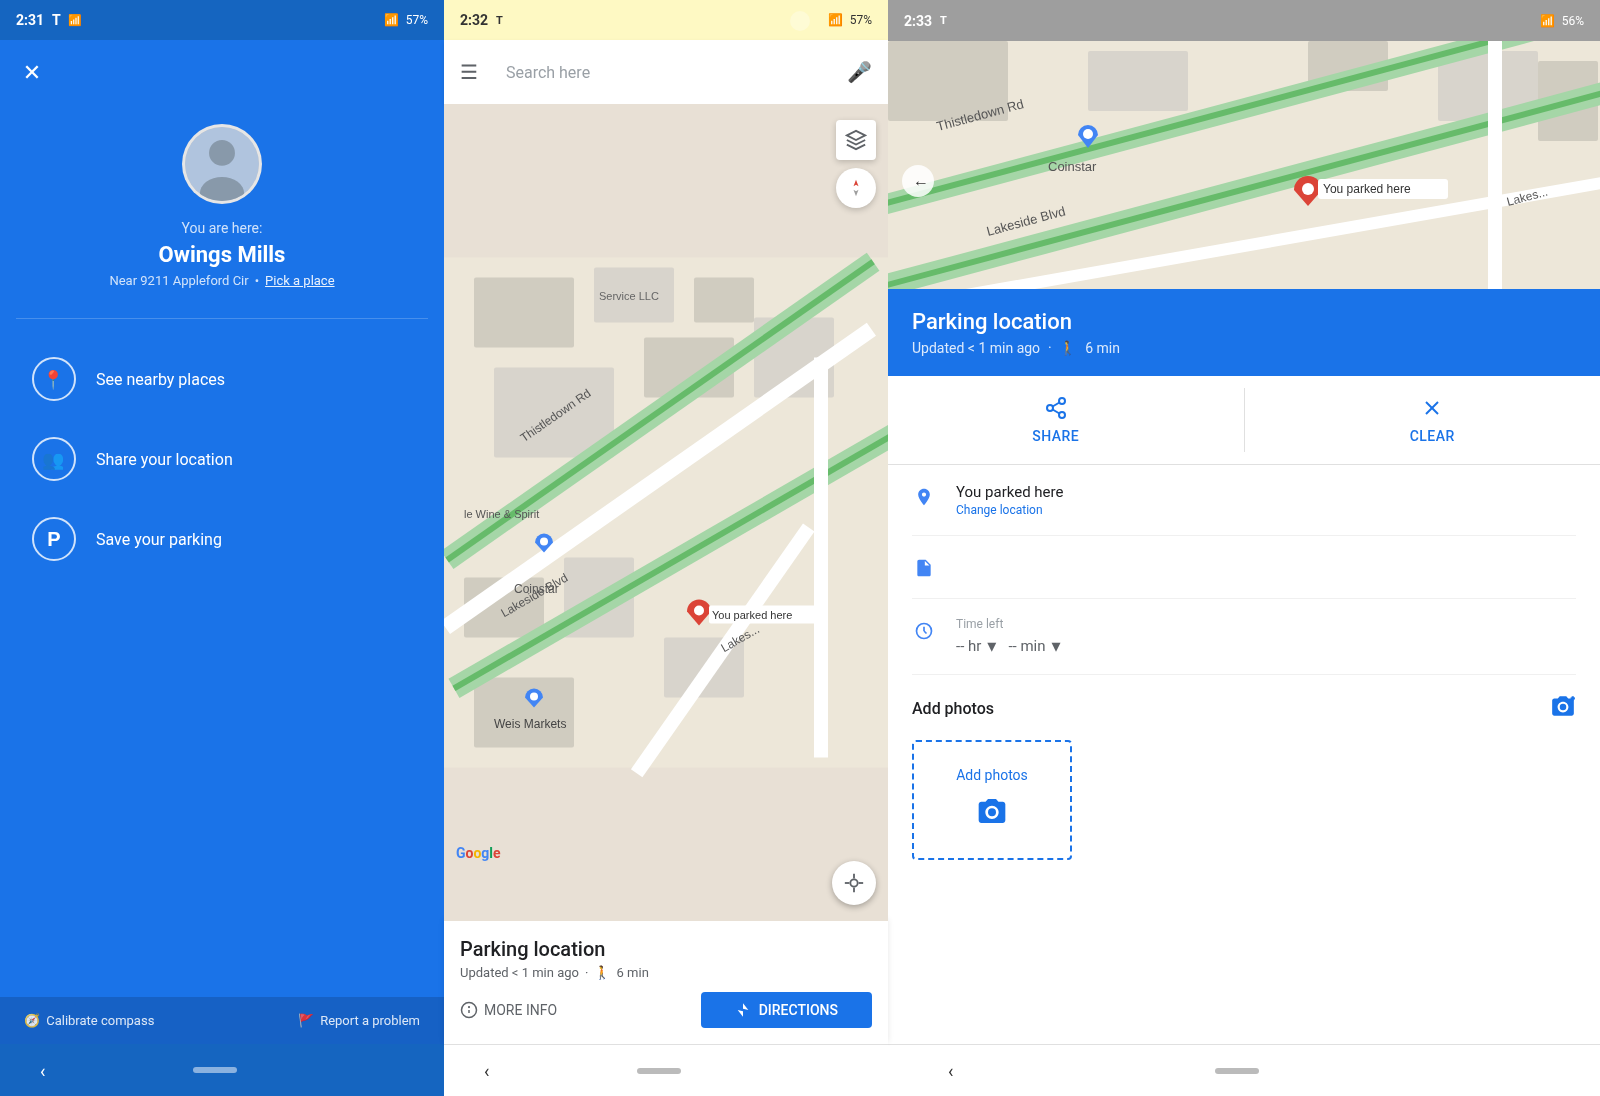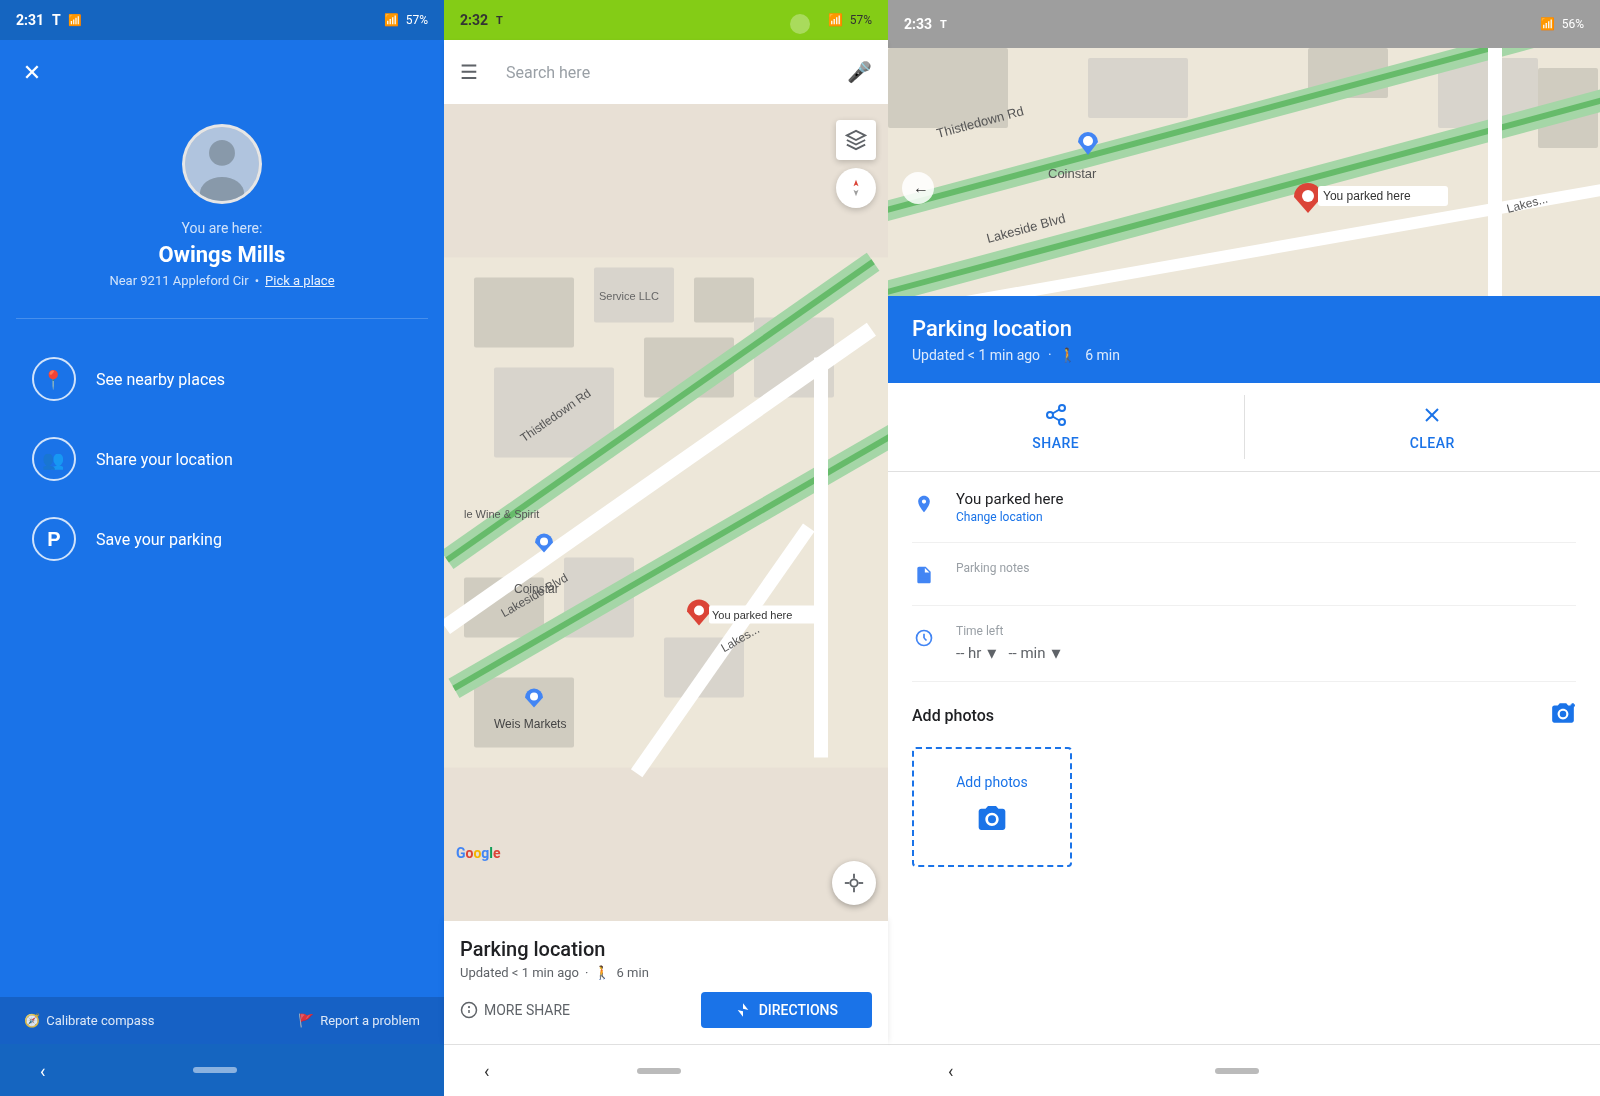--- a/index.html
+++ b/index.html
@@ -27,21 +27,21 @@
     .menu-label { color: white; font-size: 16px; }
 
     .panel1-footer { padding: 16px 24px; background: rgba(0,0,0,0.15); display: flex; justify-content: space-between; }
     .footer-btn { color: rgba(255,255,255,0.85); font-size: 13px; display: flex; align-items: center; gap: 6px; cursor: pointer; }
     .panel1-nav { height: 52px; background: #1565c0; display: flex; align-items: center; justify-content: space-between; padding: 0 40px; }
     .nav-arrow { color: white; font-size: 18px; cursor: pointer; }
     .nav-pill { width: 44px; height: 6px; background: rgba(255,255,255,0.5); border-radius: 3px; }
 
     
     .panel2 { width: 444px; height: 1096px; background: #f5f5f5; display: flex; flex-direction: column; position: relative; }
-    .panel2-statusbar { height: 40px; background: #84cc16; display: flex; align-items: center; justify-content: space-between; padding: 0 16px; }
+    .panel2-statusbar { height: 40px; background: #fef9c3; display: flex; align-items: center; justify-content: space-between; padding: 0 16px; }
     .panel2-search { height: 64px; background: white; display: flex; align-items: center; padding: 0 16px; gap: 12px; box-shadow: 0 2px 4px rgba(0,0,0,0.1); }
     .hamburger-icon { font-size: 20px; color: #5f6368; cursor: pointer; }
     .search-box { flex: 1; height: 44px; background: white; border-radius: 22px; display: flex; align-items: center; padding: 0 16px; border: none; }
     .search-placeholder { color: #9aa0a6; font-size: 16px; flex: 1; }
     .mic-icon { color: #4285f4; font-size: 20px; cursor: pointer; }
 
     .map-container { flex: 1; background: #e8e0d5; position: relative; overflow: hidden; }
 
     .map-ctrl-layers { position: absolute; top: 16px; right: 12px; background: white; border-radius: 4px; width: 40px; height: 40px; display: flex; align-items: center; justify-content: center; box-shadow: 0 2px 6px rgba(0,0,0,0.2); cursor: pointer; }
     .map-ctrl-compass { position: absolute; top: 64px; right: 12px; background: white; border-radius: 50%; width: 40px; height: 40px; display: flex; align-items: center; justify-content: center; box-shadow: 0 2px 6px rgba(0,0,0,0.2); cursor: pointer; }
@@ -57,21 +57,21 @@
     .parking-title { font-size: 20px; font-weight: 500; color: #202124; }
     .parking-meta { font-size: 13px; color: #5f6368; margin-top: 4px; display: flex; align-items: center; gap: 6px; }
     .parking-actions { display: flex; align-items: center; justify-content: space-between; margin-top: 12px; }
     .more-info-btn { display: flex; align-items: center; gap: 6px; color: #5f6368; font-size: 14px; cursor: pointer; }
     .directions-btn { background: #1a73e8; color: white; padding: 10px 34px; border-radius: 4px; font-size: 14px; font-weight: 500; display: flex; align-items: center; gap: 8px; cursor: pointer; }
 
     .panel2-nav { height: 52px; background: white; display: flex; align-items: center; justify-content: space-between; padding: 0 40px; border-top: 1px solid #e0e0e0; }
 
     
     .panel3 { width: 712px; height: 1096px; background: white; display: flex; flex-direction: column; }
-    .panel3-statusbar { height: 48px; background: #9e9e9e; display: flex; align-items: center; justify-content: space-between; padding: 0 16px; }
+    .panel3-statusbar { height: 41px; background: #9e9e9e; display: flex; align-items: center; justify-content: space-between; padding: 0 16px; }
     .panel3-map { height: 248px; background: #e8e0d5; position: relative; overflow: hidden; }
 
     .panel3-content { flex: 1; overflow-y: auto; }
     .parking-header { background: #1a73e8; padding: 20px 24px; }
     .parking-header-title { color: white; font-size: 22px; font-weight: 500; }
     .parking-header-meta { color: rgba(255,255,255,0.85); font-size: 14px; margin-top: 6px; display: flex; align-items: center; gap: 8px; }
 
     .action-row { display: flex; border-bottom: 1px solid #e0e0e0; gap: 20px; }
     .action-btn { flex: 1; display: flex; flex-direction: column; align-items: center; justify-content: center; padding: 20px; gap: 8px; cursor: pointer; }
     .action-btn-label { font-size: 14px; font-weight: 500; color: #1a73e8; letter-spacing: 0.5px; }
@@ -288,21 +288,21 @@
       <span>🚶</span>
       <span>6 min</span>
     </div>
     <div class="parking-actions">
       <div class="more-info-btn">
         <svg width="18" height="18" viewBox="0 0 24 24">
           <circle cx="12" cy="12" r="10" stroke="#5f6368" stroke-width="2" fill="none"></circle>
           <line x1="12" y1="8" x2="12" y2="8" stroke="#5f6368" stroke-width="3" stroke-linecap="round"></line>
           <line x1="12" y1="12" x2="12" y2="16" stroke="#5f6368" stroke-width="2"></line>
         </svg>
-        <span>MORE SHARE</span>
+        <span>MORE INFO</span>
       </div>
       <div class="directions-btn">
         <svg width="16" height="16" viewBox="0 0 24 24">
           <polygon points="12,2 20,12 12,10 12,22 4,12 12,14" fill="white"></polygon>
         </svg>
         <span>DIRECTIONS</span>
       </div>
     </div>
   </div>
 
@@ -420,21 +420,20 @@
       </div>
 
       <div class="info-row">
         <div class="info-icon">
           <svg width="20" height="20" viewBox="0 0 24 24">
             <path d="M14 2H6c-1.1 0-2 .9-2 2v16c0 1.1.9 2 2 2h12c1.1 0 2-.9 2-2V8l-6-6zm-1 7V3.5L18.5 9H13z" fill="#4285f4"></path>
             <path d="M12 12H8v1h4v-1zm4 0h-2v1h2v-1zm0 3H8v1h8v-1z" fill="#4285f4"></path>
           </svg>
         </div>
         <div class="info-content">
-          <div class="info-label">Parking notes</div>
         </div>
       </div>
 
       <div class="info-row">
         <div class="info-icon">
           <svg width="20" height="20" viewBox="0 0 24 24">
             <circle cx="12" cy="12" r="9" stroke="#4285f4" stroke-width="2" fill="none"></circle>
             <line x1="12" y1="7" x2="12" y2="12" stroke="#4285f4" stroke-width="2"></line>
             <line x1="12" y1="12" x2="15" y2="15" stroke="#4285f4" stroke-width="2"></line>
           </svg>

